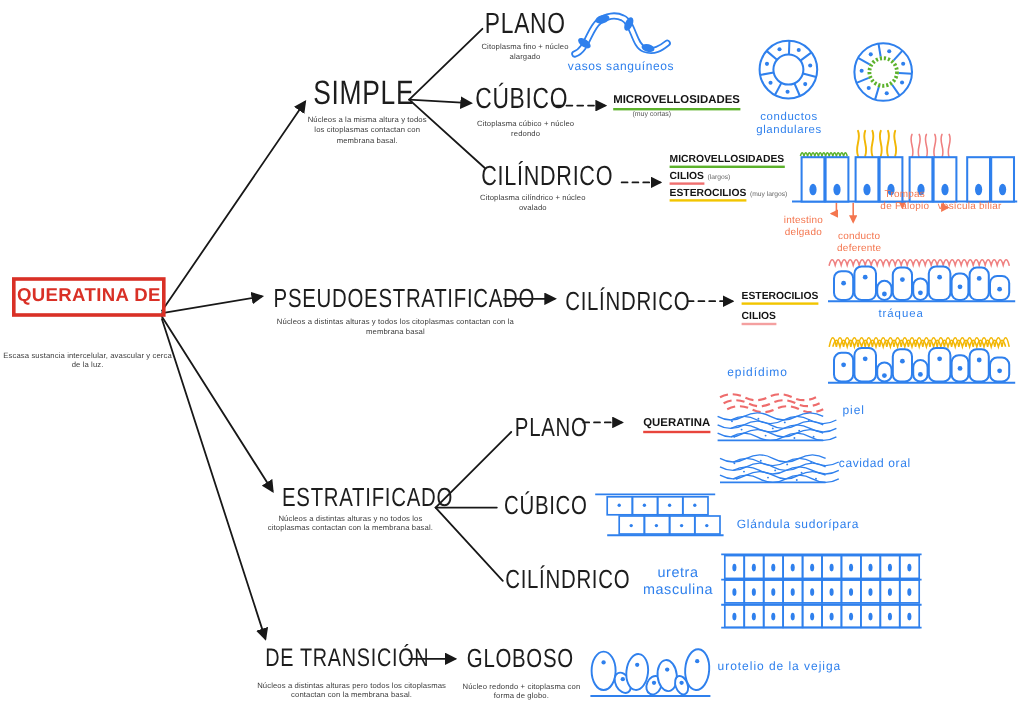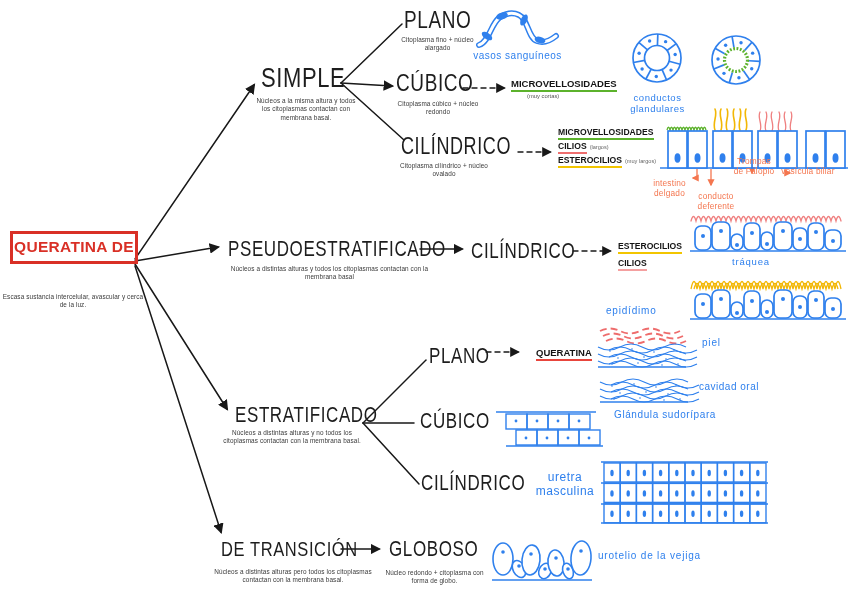--- a/index.html
+++ b/index.html
@@ -403,21 +403,21 @@
   <div class="note" style="left:222px;top:429px;width:140px;">Núcleos a distintas alturas y no todos los citoplasmas contactan con la membrana basal.</div>
 
   <div class="lbl h1" style="left:429px;top:345px;font-size:17px;">PLANO</div>
   <div class="feat" style="left:524px;top:347px;font-size:9.5px;margin-left:12px;">
     <span class="u" style="border-color:#e8453c">QUERATINA</span>
   </div>
   <div class="bex" style="left:702px;top:337px;letter-spacing:.8px;text-align:center;">piel</div>
   <div class="bex" style="left:699px;top:381px;">cavidad oral</div>
 
   <div class="lbl h1" style="left:420px;top:410px;font-size:17px;">CÚBICO</div>
-  <div class="bex" style="left:614px;top:409px;letter-spacing:.6px;">Glándula sudorípara</div>
+  <div class="bex" style="left:614px;top:432px;letter-spacing:.6px;">Glándula sudorípara</div>
 
   <div class="lbl h1" style="left:421px;top:472px;font-size:17px;">CILÍNDRICO</div>
   <div class="bex bexc" style="left:534px;top:470px;width:62px;font-size:12px;">
     <span style="display:block">uretra</span>
     <span style="display:block">masculina</span>
   </div>
 
   <div class="lbl h1" style="left:221px;top:538px;font-size:16.5px;">DE TRANSICIÓN</div>
   <div class="note" style="left:214px;top:568px;width:158px;">Núcleos a distintas alturas pero todos los citoplasmas contactan con la membrana basal.</div>
   <div class="lbl h1" style="left:389px;top:538px;font-size:17px;">GLOBOSO</div>

